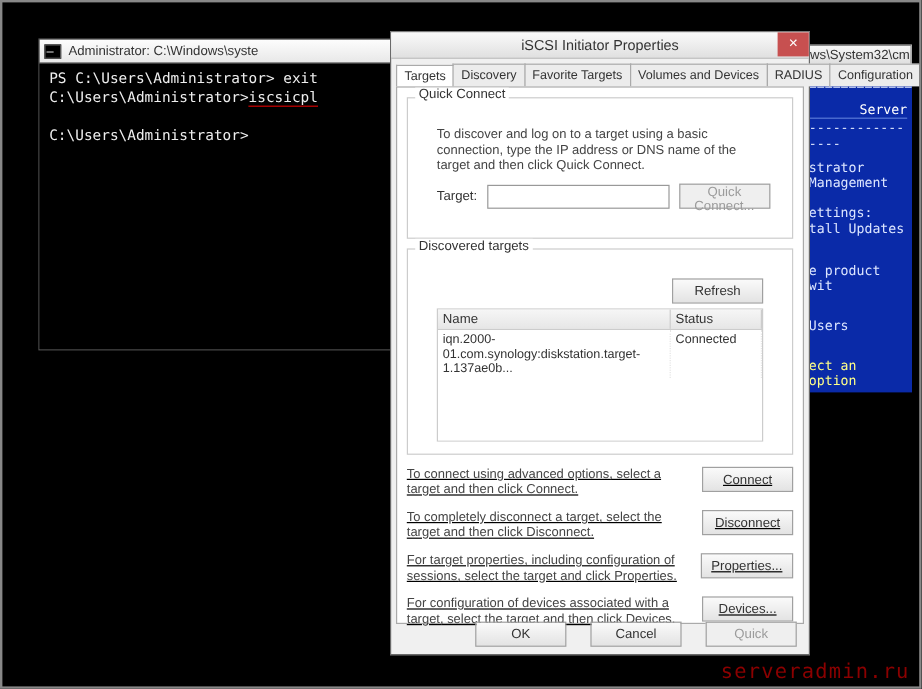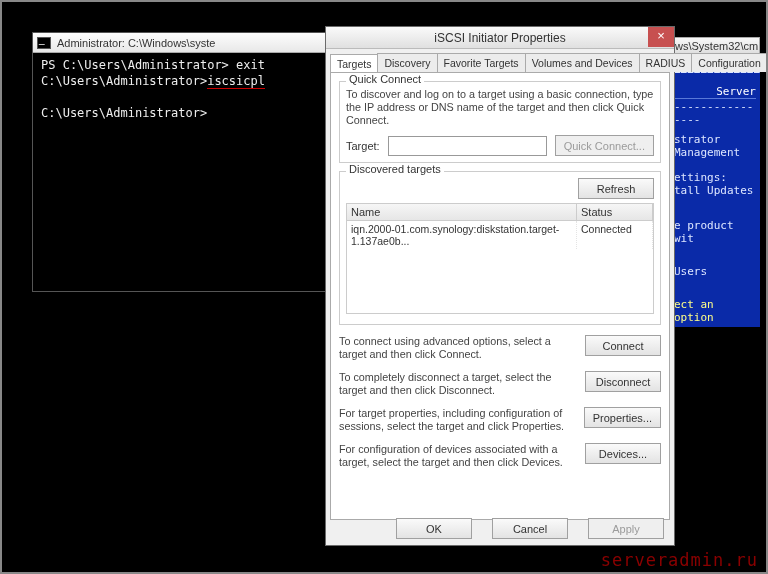--- a/index.html
+++ b/index.html
@@ -122,21 +122,21 @@
 .tab-body {
   margin: 0 4px 4px 4px;
   background: #fff;
   border: 1px solid #aaa;
   height: 448px;
   padding: 8px;
   position: relative;
 }
 .group-box {
   border: 1px solid #ccc;
-  padding: 6px;
+  padding: 24px;
   margin-bottom: 8px;
   position: relative;
 }
 .group-title {
   position: absolute;
   top: -9px; left: 6px;
   background: #fff;
   padding: 0 3px;
   font-size: 11px;
   color: #333;
@@ -172,21 +172,21 @@
 .targets-head > div { padding: 2px 4px; border-right: 1px solid #ccc; }
 .col-name { flex: 1; }
 .col-status { width: 76px; }
 .targets-row {
   display: flex; font-size: 10.5px; color: #333;
 }
 .targets-row > div { padding: 2px 4px; border-right: 1px dotted #e4e4e4; }
 .targets-list { height: 92px; background: #fff; }
 .action-row {
   display: flex; justify-content: flex-start; align-items: flex-start;
-  margin-top: 10px; gap: 6px;
+  margin-top: 10px; gap: 6px; text-decoration: underline;
 }
 .action-text { flex:1; font-size: 10.8px; color: #444; line-height: 13px; }
 .dlg-buttons {
   position: absolute;
   bottom: 6px; right: 10px;
   display: flex; gap: 20px;
 }
 .refresh-row { display: flex; justify-content: flex-end; margin-bottom: 4px; }
 .watermark {
   position: absolute;
@@ -292,17 +292,17 @@
     </div>
     <div class="action-row">
       <div class="action-text">For configuration of devices associated with a target, select the target and then click Devices.</div>
       <button class="btn">Devices...</button>
     </div>
 
   </div>
   <div class="dlg-buttons">
     <button class="btn">OK</button>
     <button class="btn">Cancel</button>
-    <button class="btn" disabled="">Apply</button>
+    <button class="btn" disabled="">Quick</button>
   </div>
 </div>
 
 <div class="watermark">serveradmin.ru</div>
 
 </body></html>

